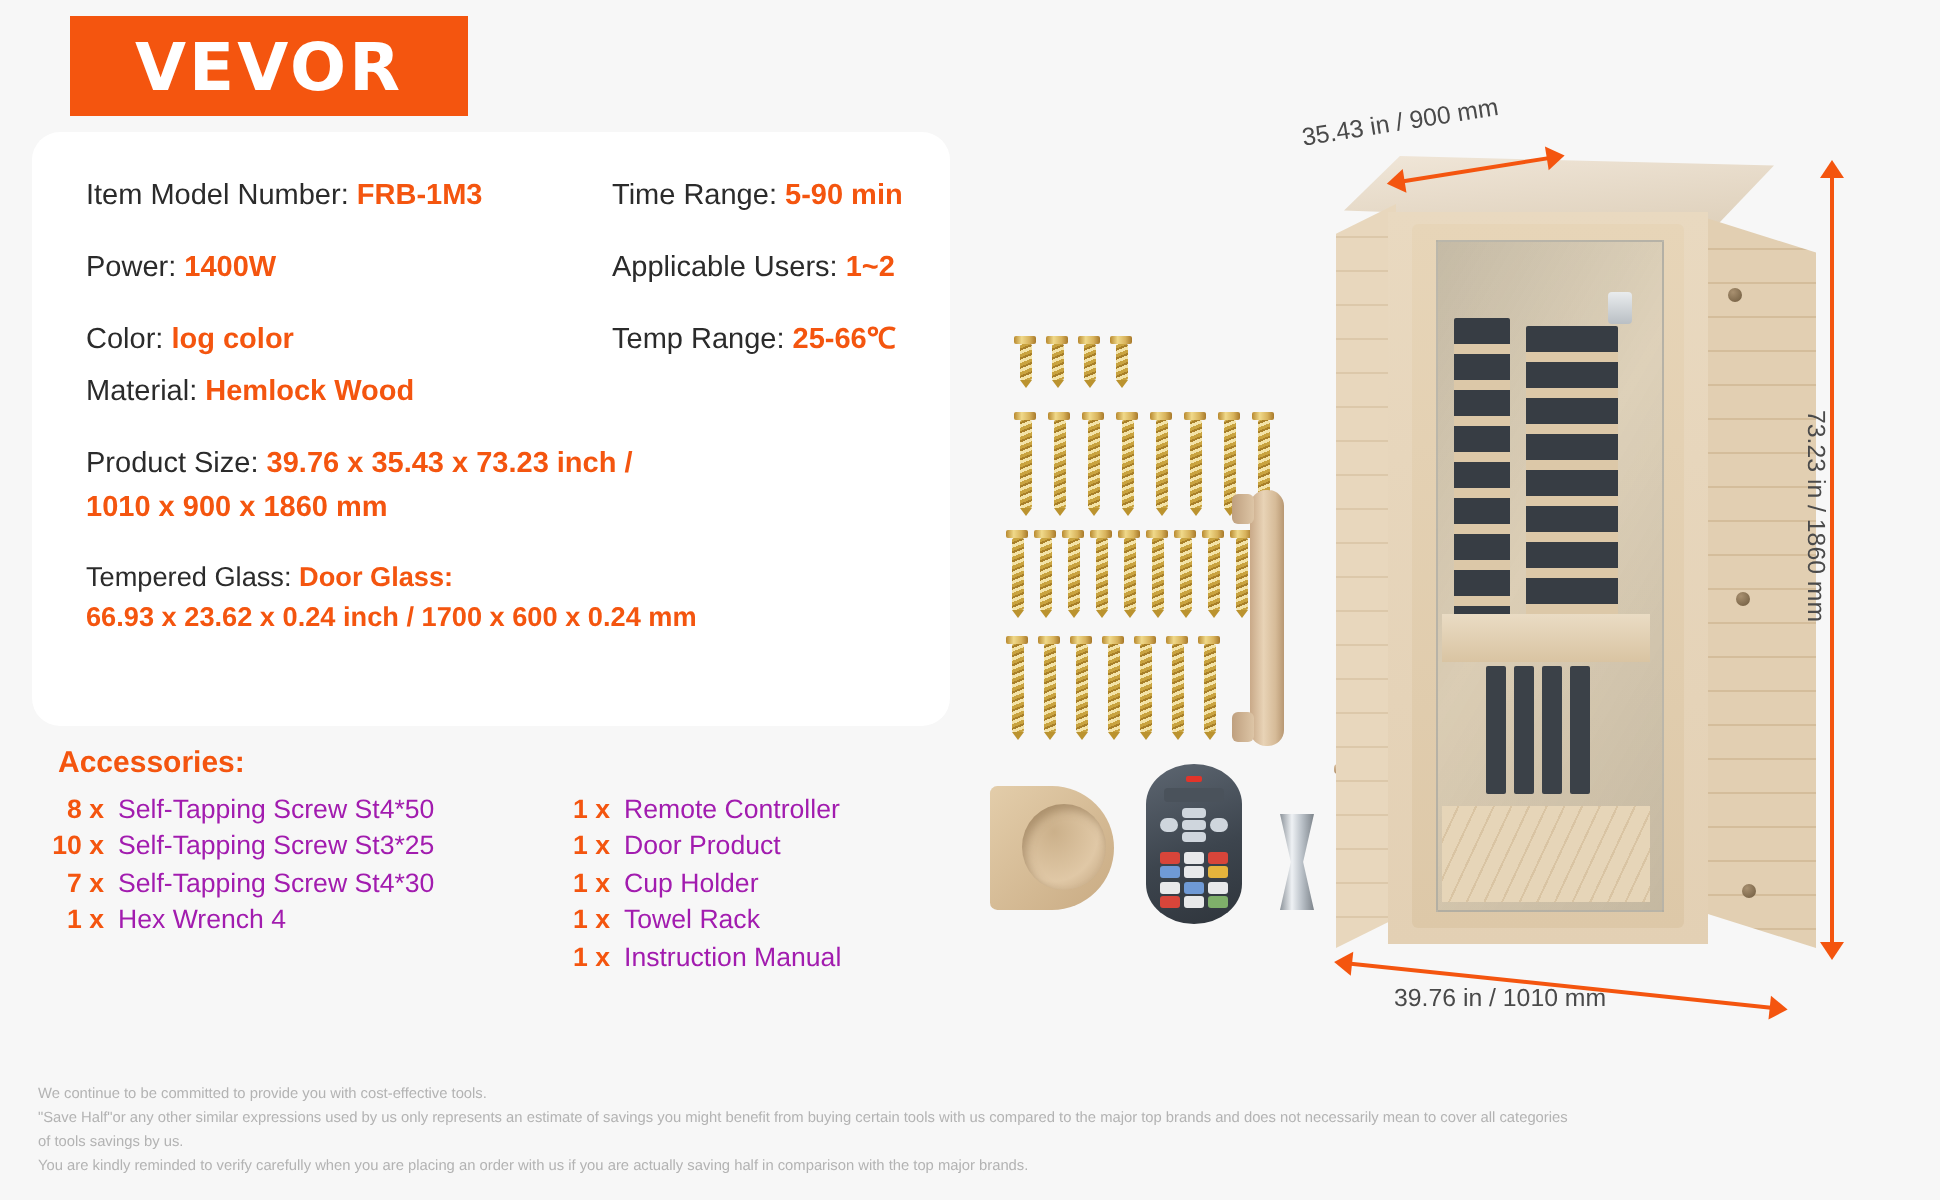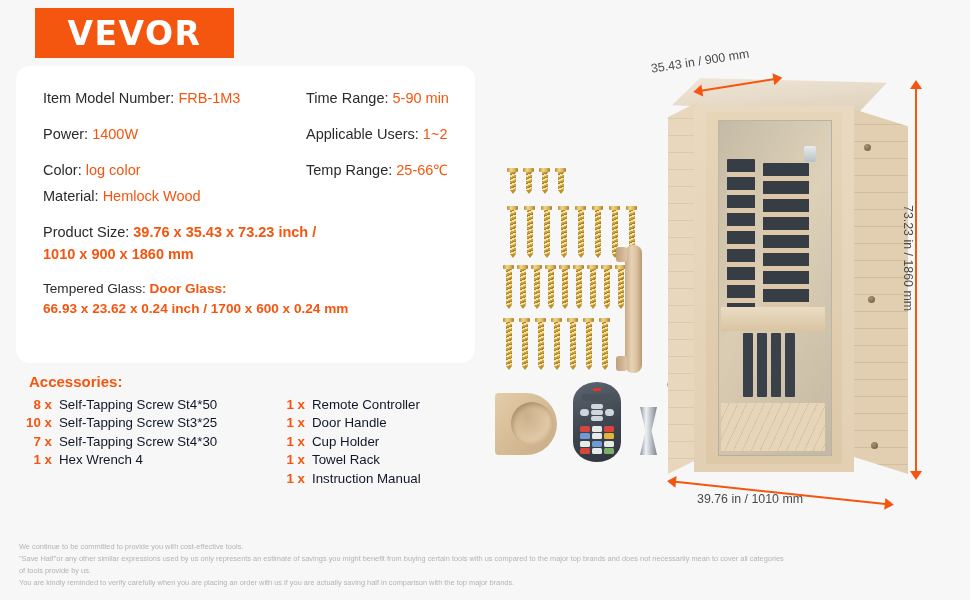--- a/index.html
+++ b/index.html
@@ -26,40 +26,40 @@
   .spec-card{
     position:absolute;left:16px;top:66px;width:459px;height:297px;
     background:#fff;border-radius:14px;
   }
   .spec-col-left{position:absolute;left:27px;top:22px;width:250px;}
   .spec-col-right{position:absolute;left:290px;top:22px;width:190px;}
   .spec-row{
     font-size:14.5px;color:#2b2b2b;margin-bottom:15px;line-height:1.45;
     white-space:nowrap;
   }
-  .spec-row .v{color:#f4550f;font-weight:normal;}
+  .spec-row .v{color:#f4550f;font-weight:bold;}
   .spec-row .v2{color:#f4550f;font-weight:bold;margin-left:13px;}
   .spec-block{font-size:14.5px;color:#2b2b2b;margin-bottom:13px;line-height:1.5;}
   .spec-block .v{color:#f4550f;font-weight:bold;}
   .spec-small{font-size:13.6px;}
 
   
   .acc-title{
     position:absolute;left:29px;top:373px;
     font-size:15px;font-weight:bold;color:#f4550f;
   }
   .acc-list{position:absolute;top:397px;font-size:13.3px;color:#3a3a3a;}
   .acc-left{left:26px;}
   .acc-right{left:279px;}
   .acc-item{display:flex;align-items:baseline;height:18.4px;white-space:nowrap;}
   .acc-qty{
     color:#f4550f;font-weight:bold;text-align:right;
     width:26px;margin-right:7px;flex:0 0 26px;
   }
-  .acc-label{color:#0f172a;}
+  .acc-label{color:#a21caf;}
 
   
   .disclaimer{
     position:absolute;left:19px;top:541px;width:930px;
     font-size:7.4px;line-height:1.62;color:#b3b3b3;
   }
 
   
   .parts{position:absolute;left:495px;top:160px;width:185px;height:340px;}
   .screw-row{display:flex;justify-content:flex-start;}
@@ -293,21 +293,21 @@
     </div>
   </div>
 
   <div class="acc-list acc-right">
     <div class="acc-item">
       <span class="acc-qty">1 x</span>
       <span class="acc-label">Remote Controller</span>
     </div>
     <div class="acc-item">
       <span class="acc-qty">1 x</span>
-      <span class="acc-label">Door Handle</span>
+      <span class="acc-label">Door Product</span>
     </div>
     <div class="acc-item">
       <span class="acc-qty">1 x</span>
       <span class="acc-label">Cup Holder</span>
     </div>
     <div class="acc-item">
       <span class="acc-qty">1 x</span>
       <span class="acc-label">Towel Rack</span>
     </div>
     <div class="acc-item">
@@ -557,17 +557,17 @@
   <div style="position:absolute;left:668px;top:472px;width:228px;height:18px;transform:rotate(6deg);transform-origin:left top;">
     <div class="arrow-line" style="left:6px;top:8px;width:216px;height:2px;"></div>
     <div class="arrow-head" style="left:0;top:3px;border-top:6px solid transparent;border-bottom:6px solid transparent;border-right:9px solid #f4550f;"></div>
     <div class="arrow-head" style="right:0;top:3px;border-top:6px solid transparent;border-bottom:6px solid transparent;border-left:9px solid #f4550f;"></div>
   </div>
   <div class="dim-label" style="left:697px;top:492px;">39.76 in / 1010 mm</div>
 
   <div class="disclaimer">
     <div>We continue to be committed to provide you with cost-effective tools.</div>
     <div>"Save Half"or any other similar expressions used by us only represents an estimate of savings you might benefit from buying certain tools with us compared to the major top brands and does not necessarily mean to cover all categories</div>
-    <div>of tools provide by us.</div>
+    <div>of tools savings by us.</div>
     <div>You are kindly reminded to verify carefully when you are placing an order with us if you are actually saving half in comparison with the top major brands.</div>
   </div>
 
 </div>
 
 </body></html>

